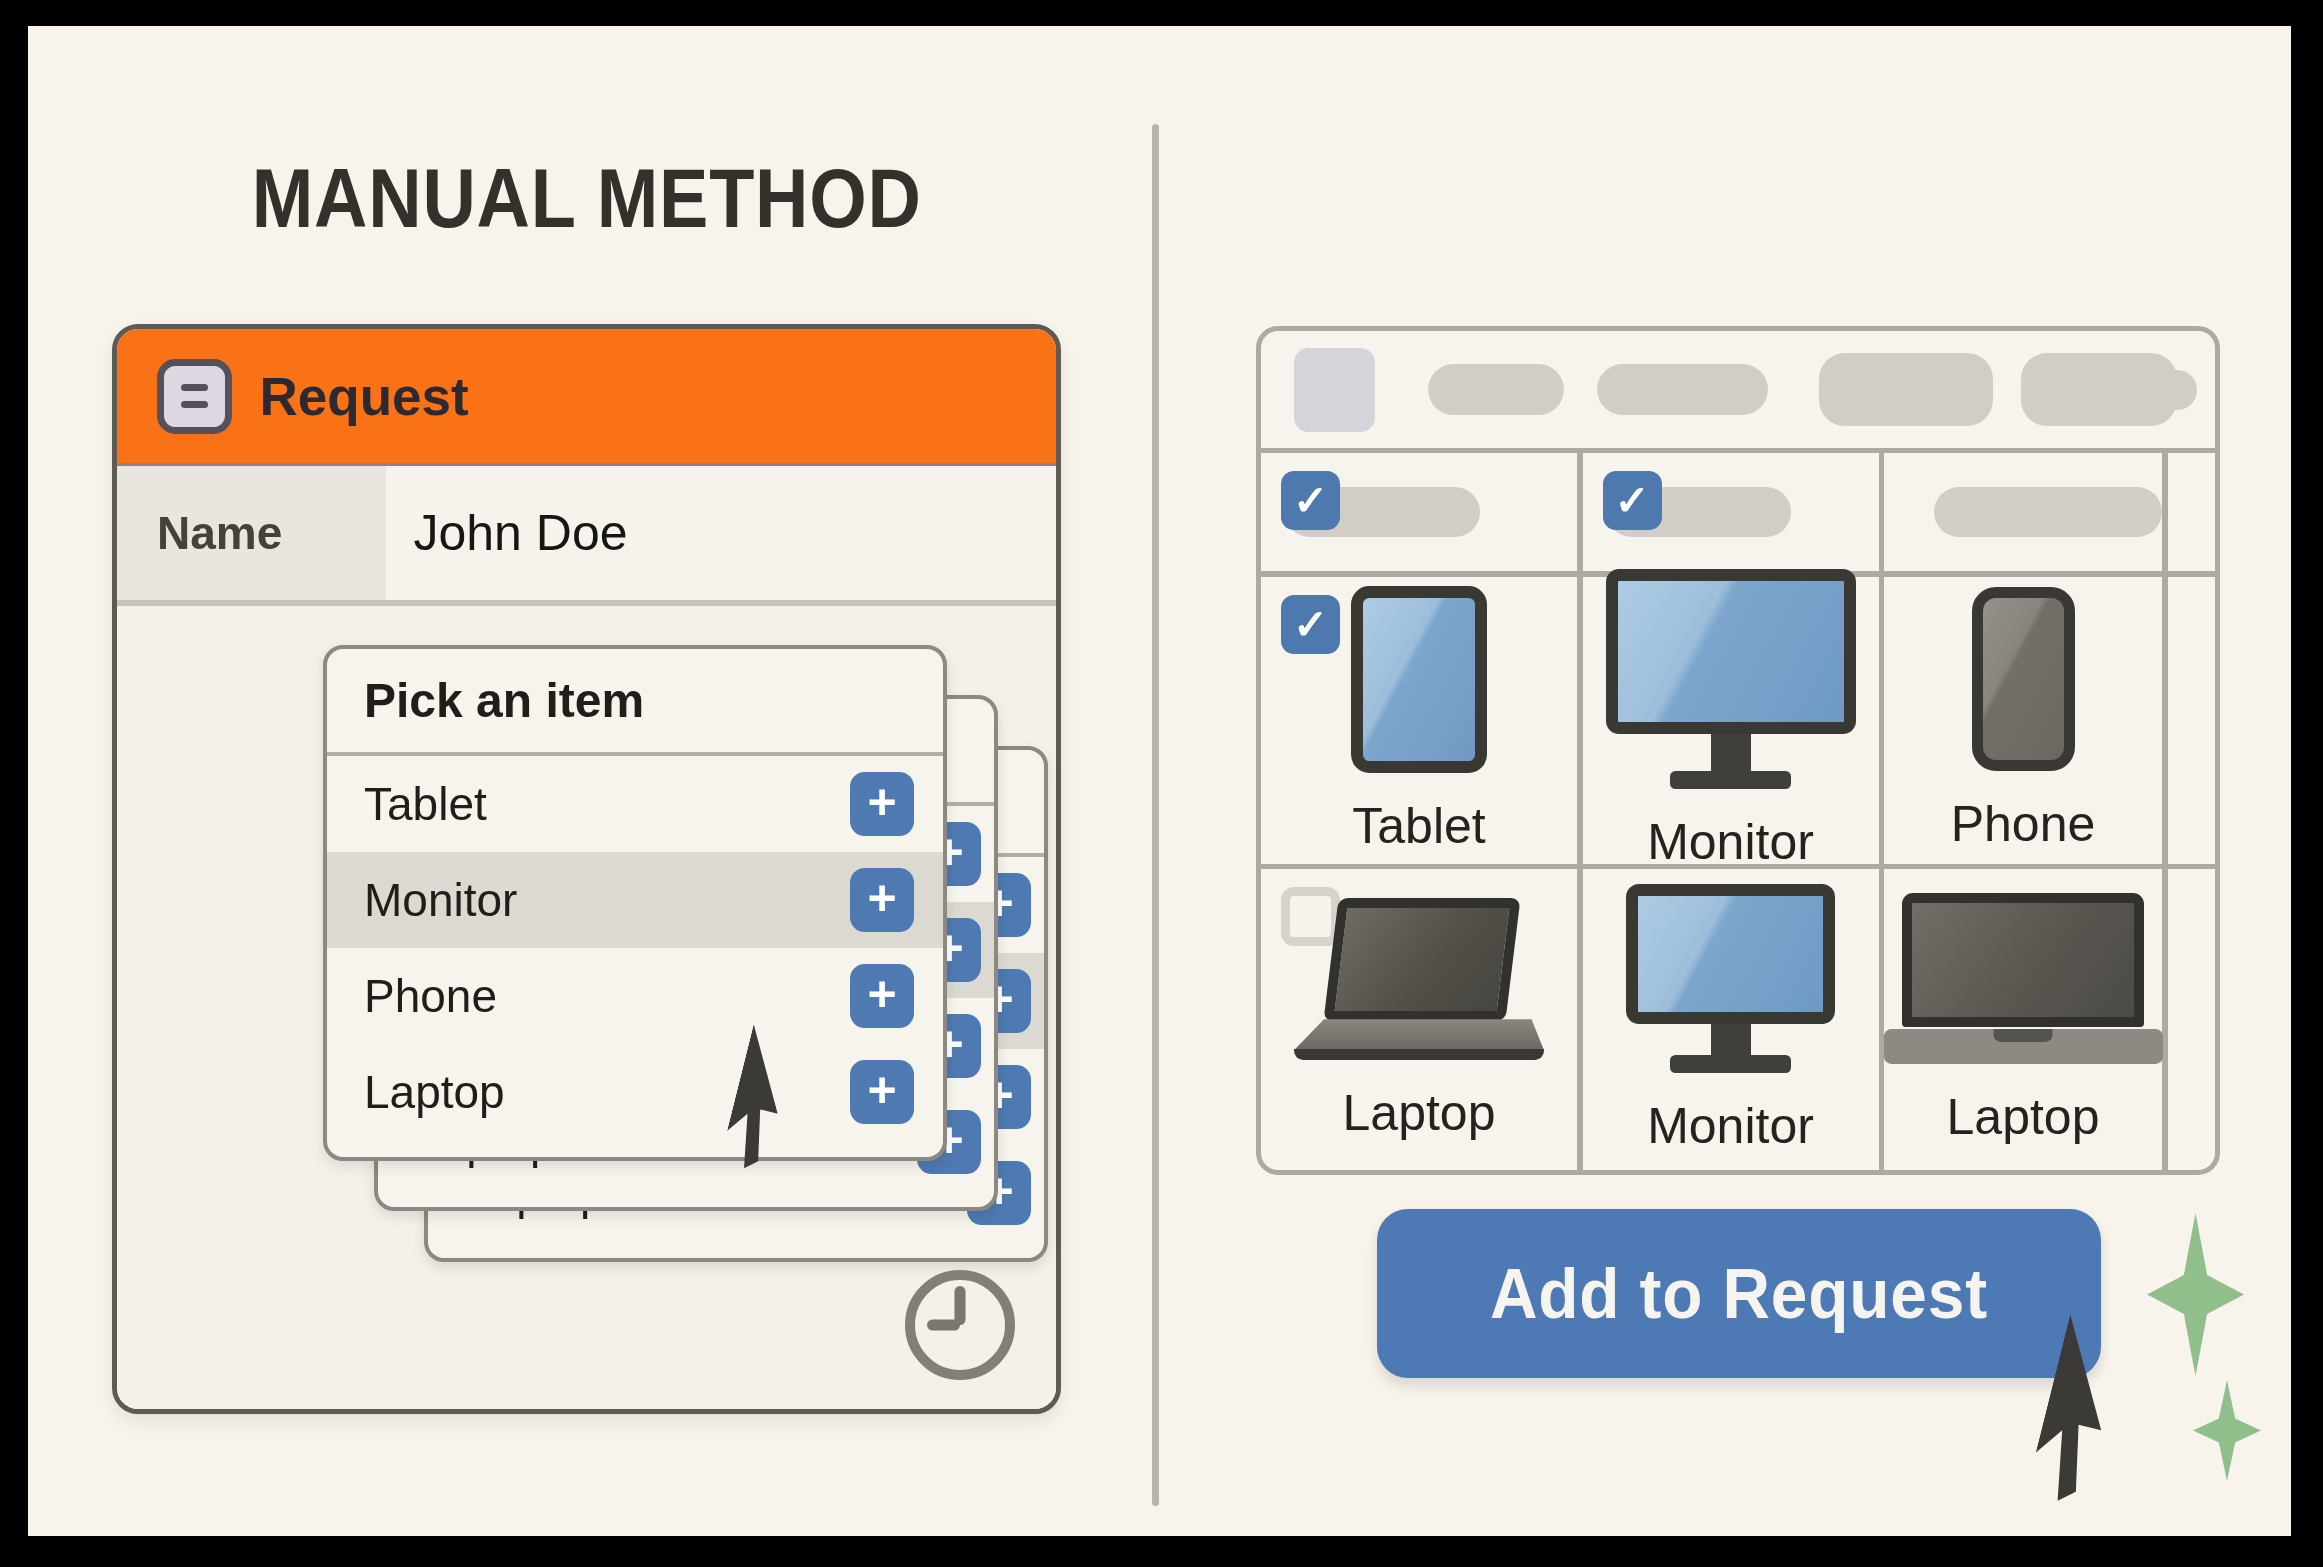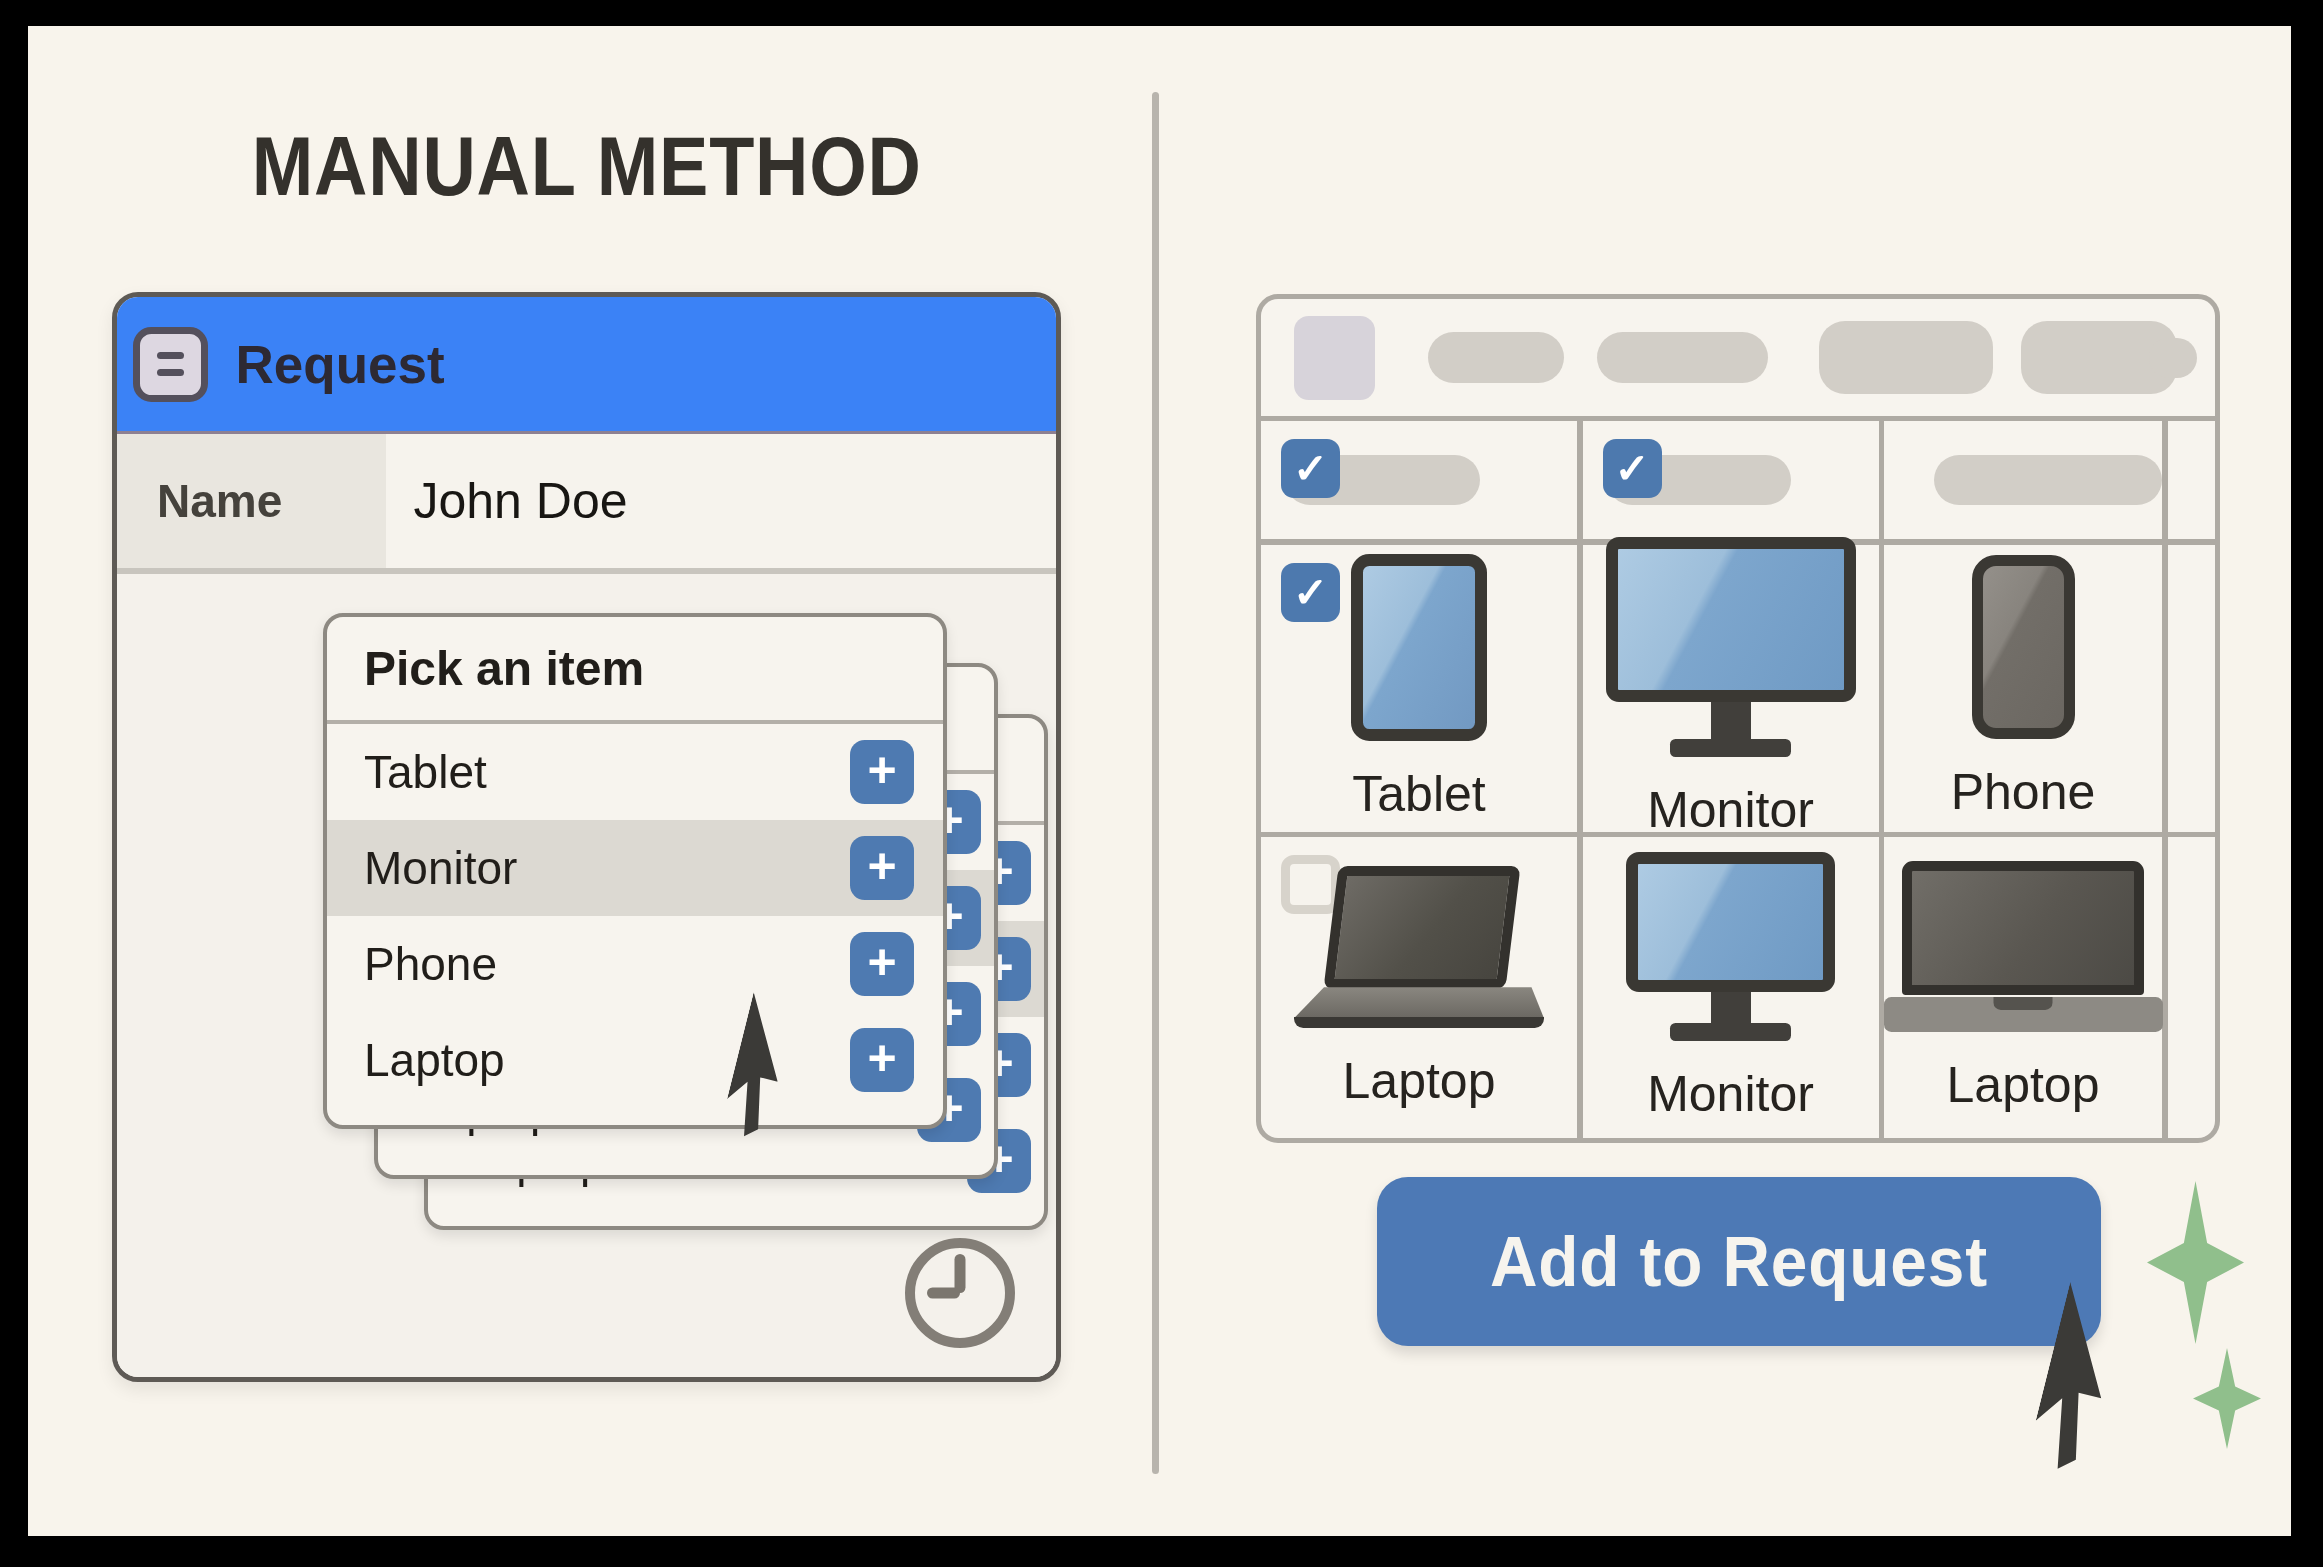--- a/index.html
+++ b/index.html
@@ -1,34 +1,34 @@
 <!DOCTYPE html>
 <html style="font-size:14.7px"><head>
 <meta charset="utf-8">
 <style>
   html,body{margin:0;padding:0;background:#000;}
   .canvas{position:relative;width:2323px;height:1568px;background:#000;overflow:hidden;
           font-family:"Liberation Sans", sans-serif;}
   .inner{position:absolute;left:27.5px;top:26px;right:32px;bottom:32px;background:#f8f4ec;}
-  .layer{position:absolute;inset:0;}
+  .layer{position:absolute;inset:0;margin-top:32px;}
 
   
   .section-title{position:absolute;text-align:center;font-weight:700;font-size:84px;
                  color:#34312c;letter-spacing:0.9px;}
   .section-title span{display:inline-block;transform:scaleX(.88);white-space:nowrap;}
   .center-divider{position:absolute;left:1152px;top:92px;width:7.3px;height:1382px;
                   background:#b8b4ad;border-radius:3.7px;}
 
   
   .request-card{position:absolute;left:112px;top:292px;width:949px;height:1090px;
                 background:#f6f3ed;border:5.5px solid #5e5a55;border-radius:26px;
                 overflow:hidden;box-shadow:0 7.3px 16.5px rgba(0,0,0,.08);
                 display:flex;flex-direction:column;box-sizing:border-box;}
-  .card-header{height:134px;flex:0 0 auto;background:#3b82f6;display:flex;align-items:center;
-               gap:27.5px;padding-left:16px;border-bottom:3.7px solid #8d8092;}
+  .card-header{height:134px;flex:0 0 auto;background:#f97316;display:flex;align-items:center;
+               gap:27.5px;padding-left:40px;border-bottom:3.7px solid #8d8092;}
   .form-icon{width:61px;height:61px;background:#ddd7e1;border:7.3px solid #54505c;
              border-radius:18.4px;display:flex;flex-direction:column;align-items:center;
              justify-content:center;gap:9.2px;flex:0 0 auto;}
   .form-icon i{display:block;width:27.5px;height:7.3px;background:#54505c;border-radius:3.7px;}
   .card-title{font-size:53px;font-weight:700;color:#2d2933;}
   .name-row{height:134px;flex:0 0 auto;display:flex;}
   .label-cell{width:269px;flex:0 0 auto;background:#e9e6df;display:flex;align-items:center;
               padding-left:40px;box-sizing:border-box;font-size:46px;color:#45423c;font-weight:bold;}
   .value-cell{flex:1;background:#f6f3ed;display:flex;align-items:center;
               padding-left:27.5px;font-size:50px;color:#181613;}

